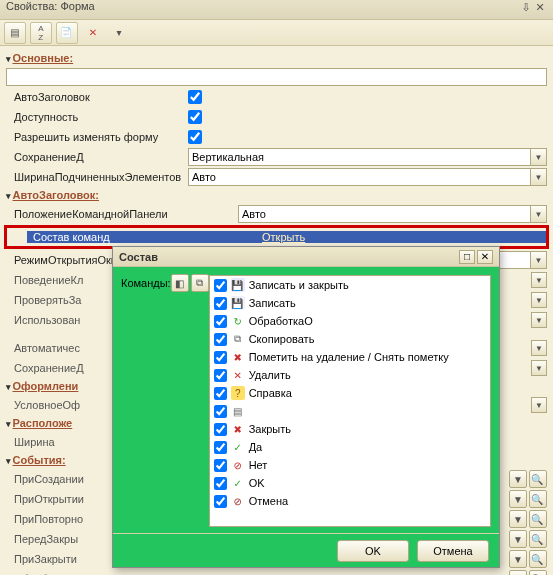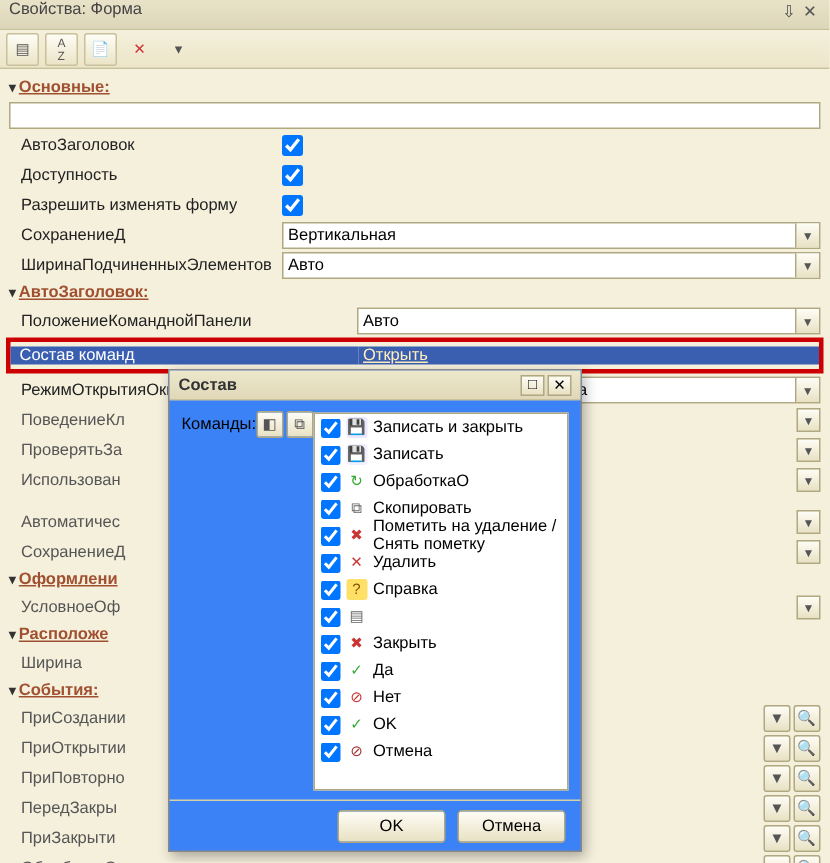--- a/index.html
+++ b/index.html
@@ -23,28 +23,28 @@
 
   .text-input { flex: 1; height: 18px; border: 1px solid #b0a880; background: #fff; padding: 0 3px; font-size: 11px; }
   .checkbox { width: 14px; height: 14px; }
   .dropdown { flex: 1; display: flex; align-items: center; height: 18px; border: 1px solid #b0a880; background: #fff; }
   .dropdown span { flex: 1; padding: 0 3px; }
   .dd-btn { width: 16px; height: 16px; background: linear-gradient(#fefdf6,#e8e1c3); border-left: 1px solid #b0a880; display: flex; align-items: center; justify-content: center; font-size: 8px; color: #555; }
   .action-cell { display: flex; gap: 2px; margin-left: auto; }
   .small-btn { width: 18px; height: 18px; border: 1px solid #b0a880; background: linear-gradient(#fefdf6,#e8e1c3); display: inline-flex; align-items: center; justify-content: center; font-size: 10px; color: #555; border-radius: 2px; }
 
   .highlight-row { border: 3px solid #c00; margin: 1px -2px; }
-  .highlight-row .prop-row { height: 18px; }
+  .highlight-row .prop-row { height: 18px; padding-left: 20px; }
   .highlight-row .sel { background: #3a5fb0; color: #fff; }
   .highlight-row .link { color: #ffeebb; text-decoration: underline; flex:1; padding: 0 3px;}
 
   .truncated { color: #555; }
 
   
-  .popup { position: absolute; left: 112px; top: 246px; width: 276px; height: 322px; background: #3b82f6; border: 1px solid #888; box-shadow: 2px 3px 8px rgba(0,0,0,.3); display: flex; flex-direction: column; }
+  .popup { position: absolute; left: 112px; top: 246px; width: 388px; height: 322px; background: #22c55e; border: 1px solid #888; box-shadow: 2px 3px 8px rgba(0,0,0,.3); display: flex; flex-direction: column; }
   .popup-title { background: linear-gradient(#ede7cc,#e0d8b8); height: 20px; display: flex; align-items: center; padding: 0 6px; border-bottom: 1px solid #c9c19c; }
   .popup-title span { flex: 1; font-weight: bold; color: #333; }
   .popup-title .pbtn { width: 16px; height: 14px; border: 1px solid #b0a880; background: linear-gradient(#fefdf6,#e8e1c3); margin-left: 2px; display: inline-flex; align-items: center; justify-content: center; font-size: 10px; }
   .popup-body { flex: 1; padding: 6px 8px; display: flex; flex-direction: row; }
   .popup-label-row { display: flex; align-items: center; height: 20px; }
   .popup-label-row .lbl { flex: 1; }
   .list-box { flex: 1; background: #fff; border: 1px solid #b0a880; overflow-y: auto; margin-top: 2px; }
   .list-item { display: flex; align-items: center; height: 18px; padding: 0 4px; gap: 4px; border-bottom: 0; }
   .list-item .chk { width: 13px; height: 13px; }
   .list-item .ico { width: 14px; height: 14px; display: inline-flex; align-items: center; justify-content: center; font-size: 10px; border-radius: 2px; }

